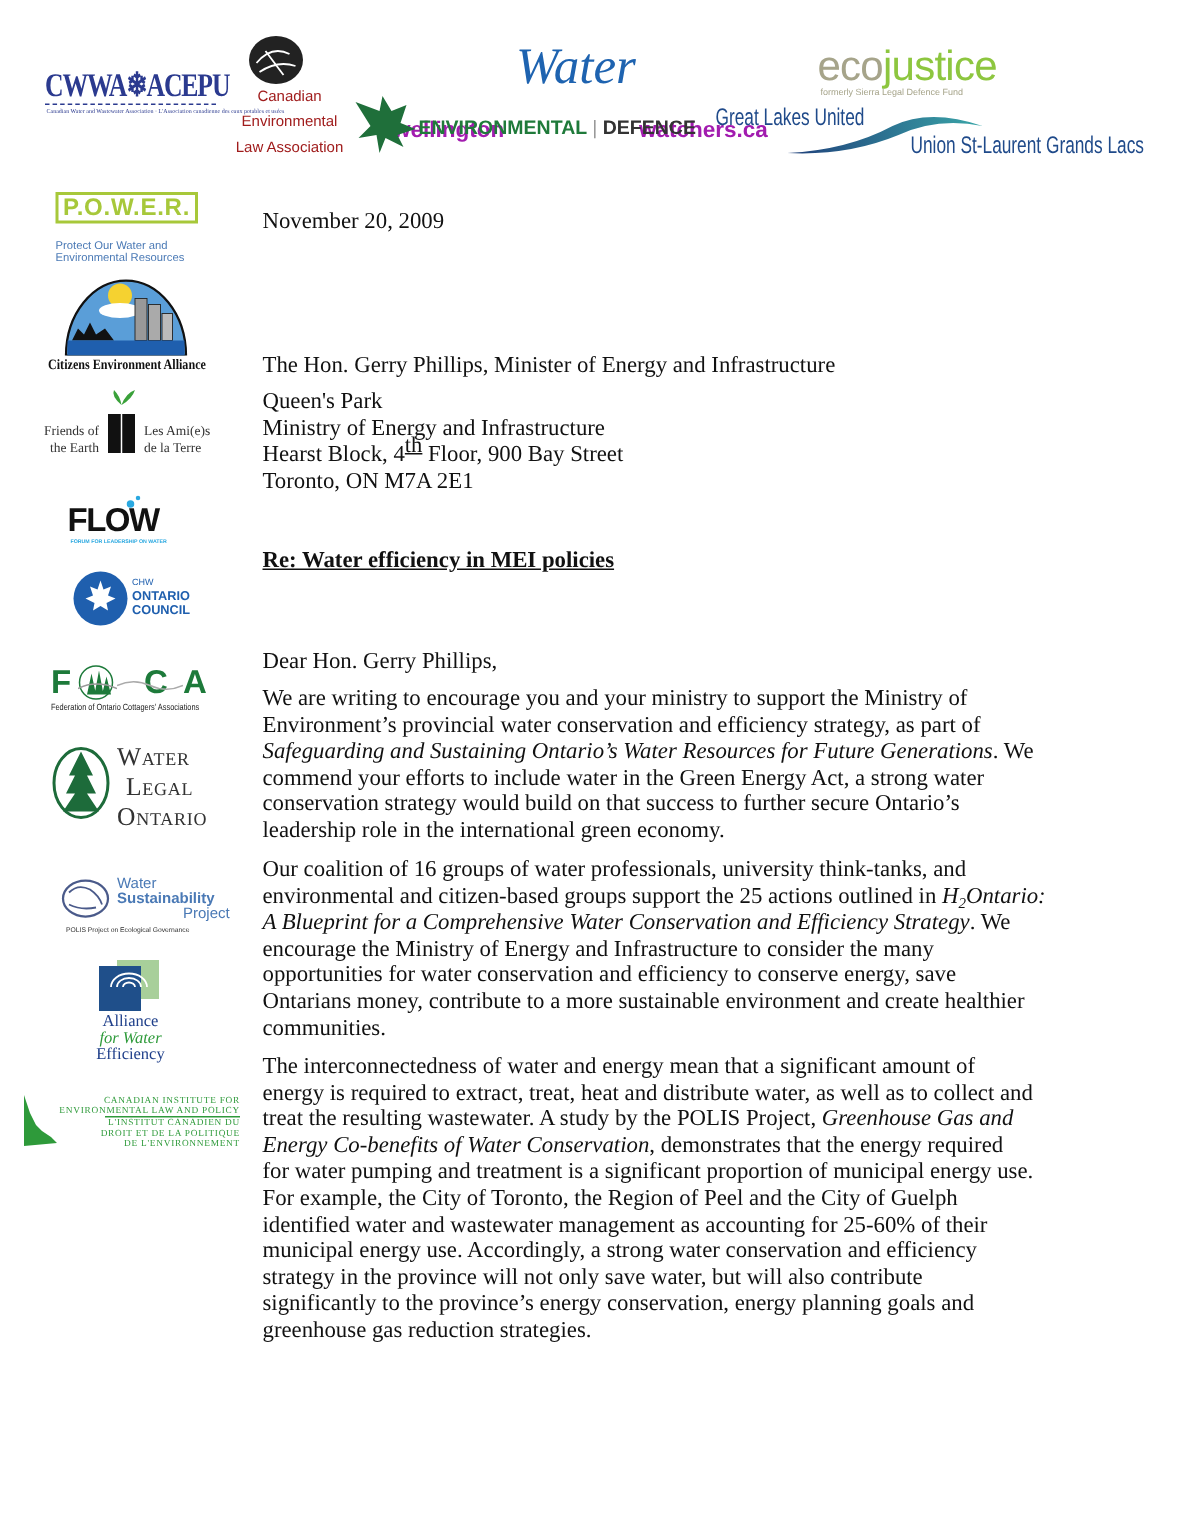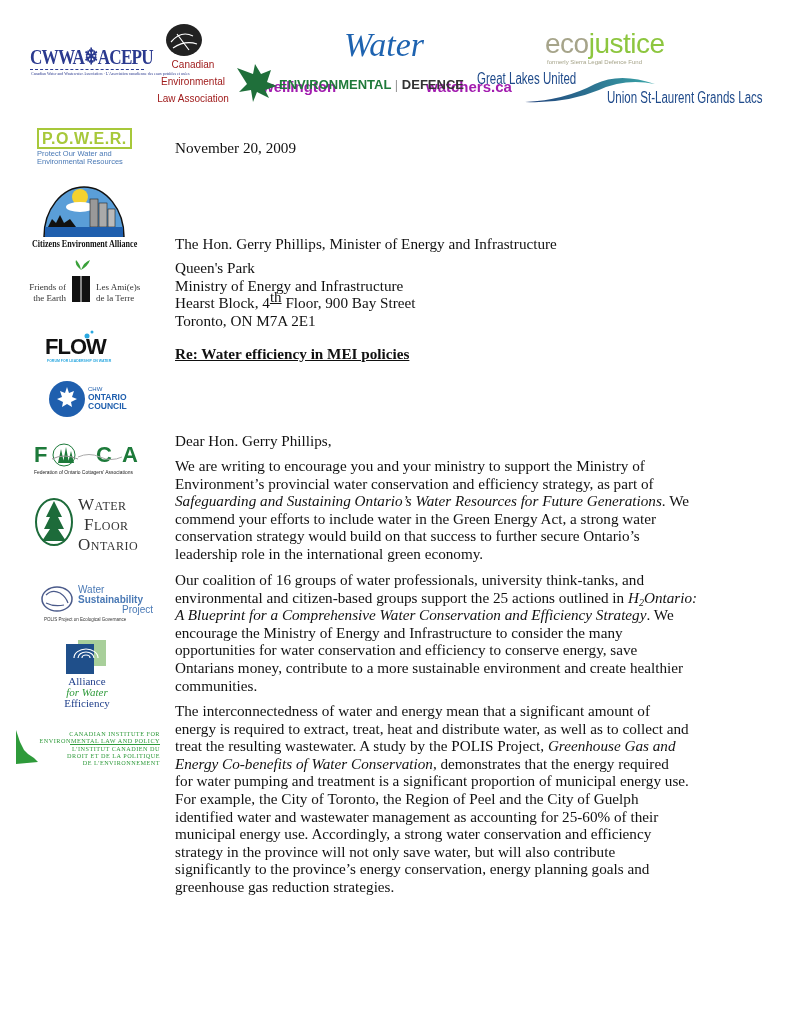--- a/index.html
+++ b/index.html
@@ -95,21 +95,21 @@
           <stop offset="1" stop-color="#3aa6a8"></stop>
         </linearGradient>
       </defs>
     <path d="M0 28 Q40 26 70 10 Q95 -2 130 10 Q100 4 74 16 Q40 30 0 28 Z" fill="url(#wg)"></path>
   </svg>
   <div class="abs glu cond" style="left:132px; top:19px;">Union St-Laurent Grands Lacs</div>
 </div>
 
 <div class="abs" style="left:37px; top:128px; width:115px;">
   <div class="power-box" style="display:inline-block;">P.O.W.E.R.</div>
-  <div class="power-sub" style="margin-top:1px;">
+  <div class="power-sub" style="margin-top:11px;">
     <div>Protect Our Water and</div>
     <div>Environmental Resources</div>
   </div>
 </div>
 
 <div class="abs" style="left:30px; top:183px; width:110px; height:68px;">
   <svg class="abs" style="left:12px; top:0;" width="84" height="54">
     <path d="M2 54 A40 50 0 0 1 82 54 Z" fill="#5a9ed8" stroke="#111" stroke-width="1.5"></path>
     <circle cx="38" cy="14" r="8" fill="#f5d230"></circle>
     <ellipse cx="38" cy="24" rx="14" ry="5" fill="#fff"></ellipse>
@@ -174,21 +174,21 @@
   <div class="abs foca-sub" style="left:0; top:27px;">Federation of Ontario Cottagers' Associations</div>
 </div>
 
 <div class="abs" style="left:34px; top:495px; width:110px; height:56px;">
   <svg class="abs" style="left:0; top:2px;" width="40" height="50">
     <ellipse cx="20" cy="25" rx="18" ry="23" fill="none" stroke="#1d6b3a" stroke-width="2"></ellipse>
     <path d="M20 4 L28 20 L24 20 L30 32 L24 32 L32 44 L8 44 L16 32 L10 32 L16 20 L12 20 Z" fill="#1d6b3a"></path>
   </svg>
   <div class="abs sierra" style="left:44px; top:0;">
     <div style="font-variant:small-caps;">Water</div>
-    <div style="font-variant:small-caps; padding-left:6px;">Floor</div>
+    <div style="font-variant:small-caps; padding-left:6px;">Legal</div>
     <div style="font-variant:small-caps;">Ontario</div>
   </div>
 </div>
 
 <div class="abs" style="left:40px; top:585px; width:110px; height:40px;">
   <svg class="abs" style="left:0; top:0;" width="34" height="28">
     <ellipse cx="17" cy="14" rx="15" ry="12" fill="#fff" stroke="#4a5a8a" stroke-width="1.5"></ellipse>
     <path d="M6 10 Q12 4 20 8 Q26 12 28 18 M6 18 Q14 22 24 20" stroke="#4a5a8a" stroke-width="1.2" fill="none"></path>
   </svg>
   <div class="abs wsp" style="left:38px; top:0;">
@@ -229,21 +229,21 @@
 
 <div class="letter" style="top:235px;">The Hon. Gerry Phillips, Minister of Energy and Infrastructure</div>
 
 <div class="letter" style="top:259px;">
   <div>Queen's Park</div>
   <div>Ministry of Energy and Infrastructure</div>
   <div><span>Hearst Block, 4</span><sup>th</sup><span> Floor, 900 Bay Street</span></div>
   <div>Toronto, ON M7A 2E1</div>
 </div>
 
-<div class="letter re" style="top:345px;">Re: Water efficiency in MEI policies</div>
+<div class="letter re" style="top:365px;">Re: Water efficiency in MEI policies</div>
 
 <div class="letter" style="top:432px;">Dear Hon. Gerry Phillips,</div>
 
 <div class="letter para" style="top:457px; width:520px;">
   <span>We are writing to encourage you and your ministry to support the Ministry of Environment’s provincial water conservation and efficiency strategy, as part of </span><i>Safeguarding and Sustaining Ontario’s Water Resources for Future Generations</i><span>. We commend your efforts to include water in the Green Energy Act, a strong water conservation strategy would build on that success to further secure Ontario’s leadership role in the international green economy.</span>
 </div>
 
 <div class="letter para" style="top:571px; width:525px;">
   <span>Our coalition of 16 groups of water professionals, university think-tanks, and environmental and citizen-based groups support the 25 actions outlined in </span><i><span>H</span><sub>2</sub><span>Ontario: A Blueprint for a Comprehensive Water Conservation and Efficiency Strategy</span></i><span>. We encourage the Ministry of Energy and Infrastructure to consider the many opportunities for water conservation and efficiency to conserve energy, save Ontarians money, contribute to a more sustainable environment and create healthier communities.</span>
 </div>

